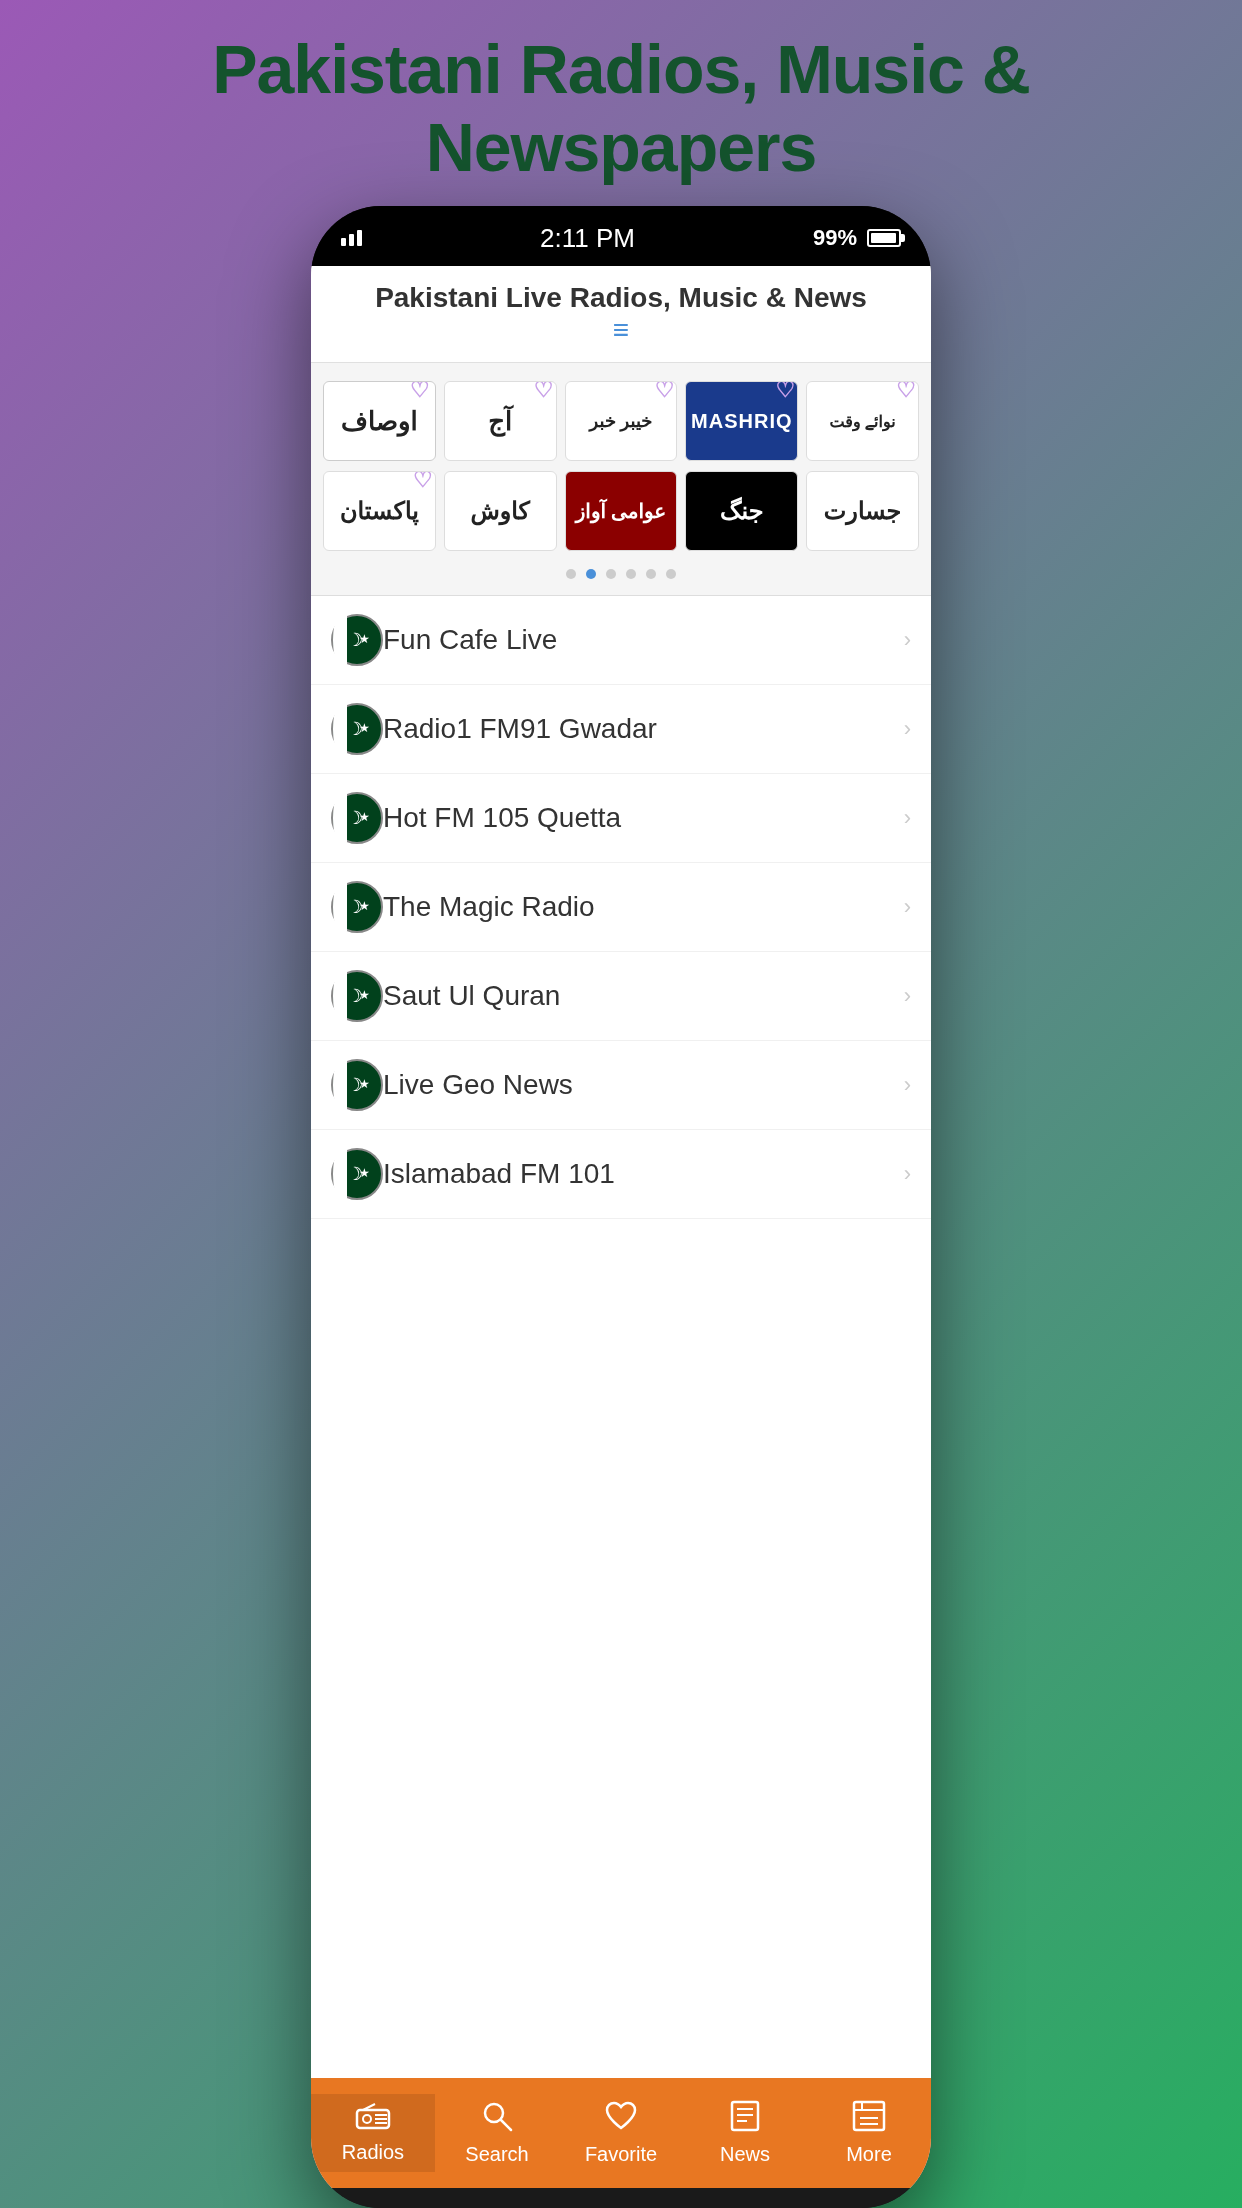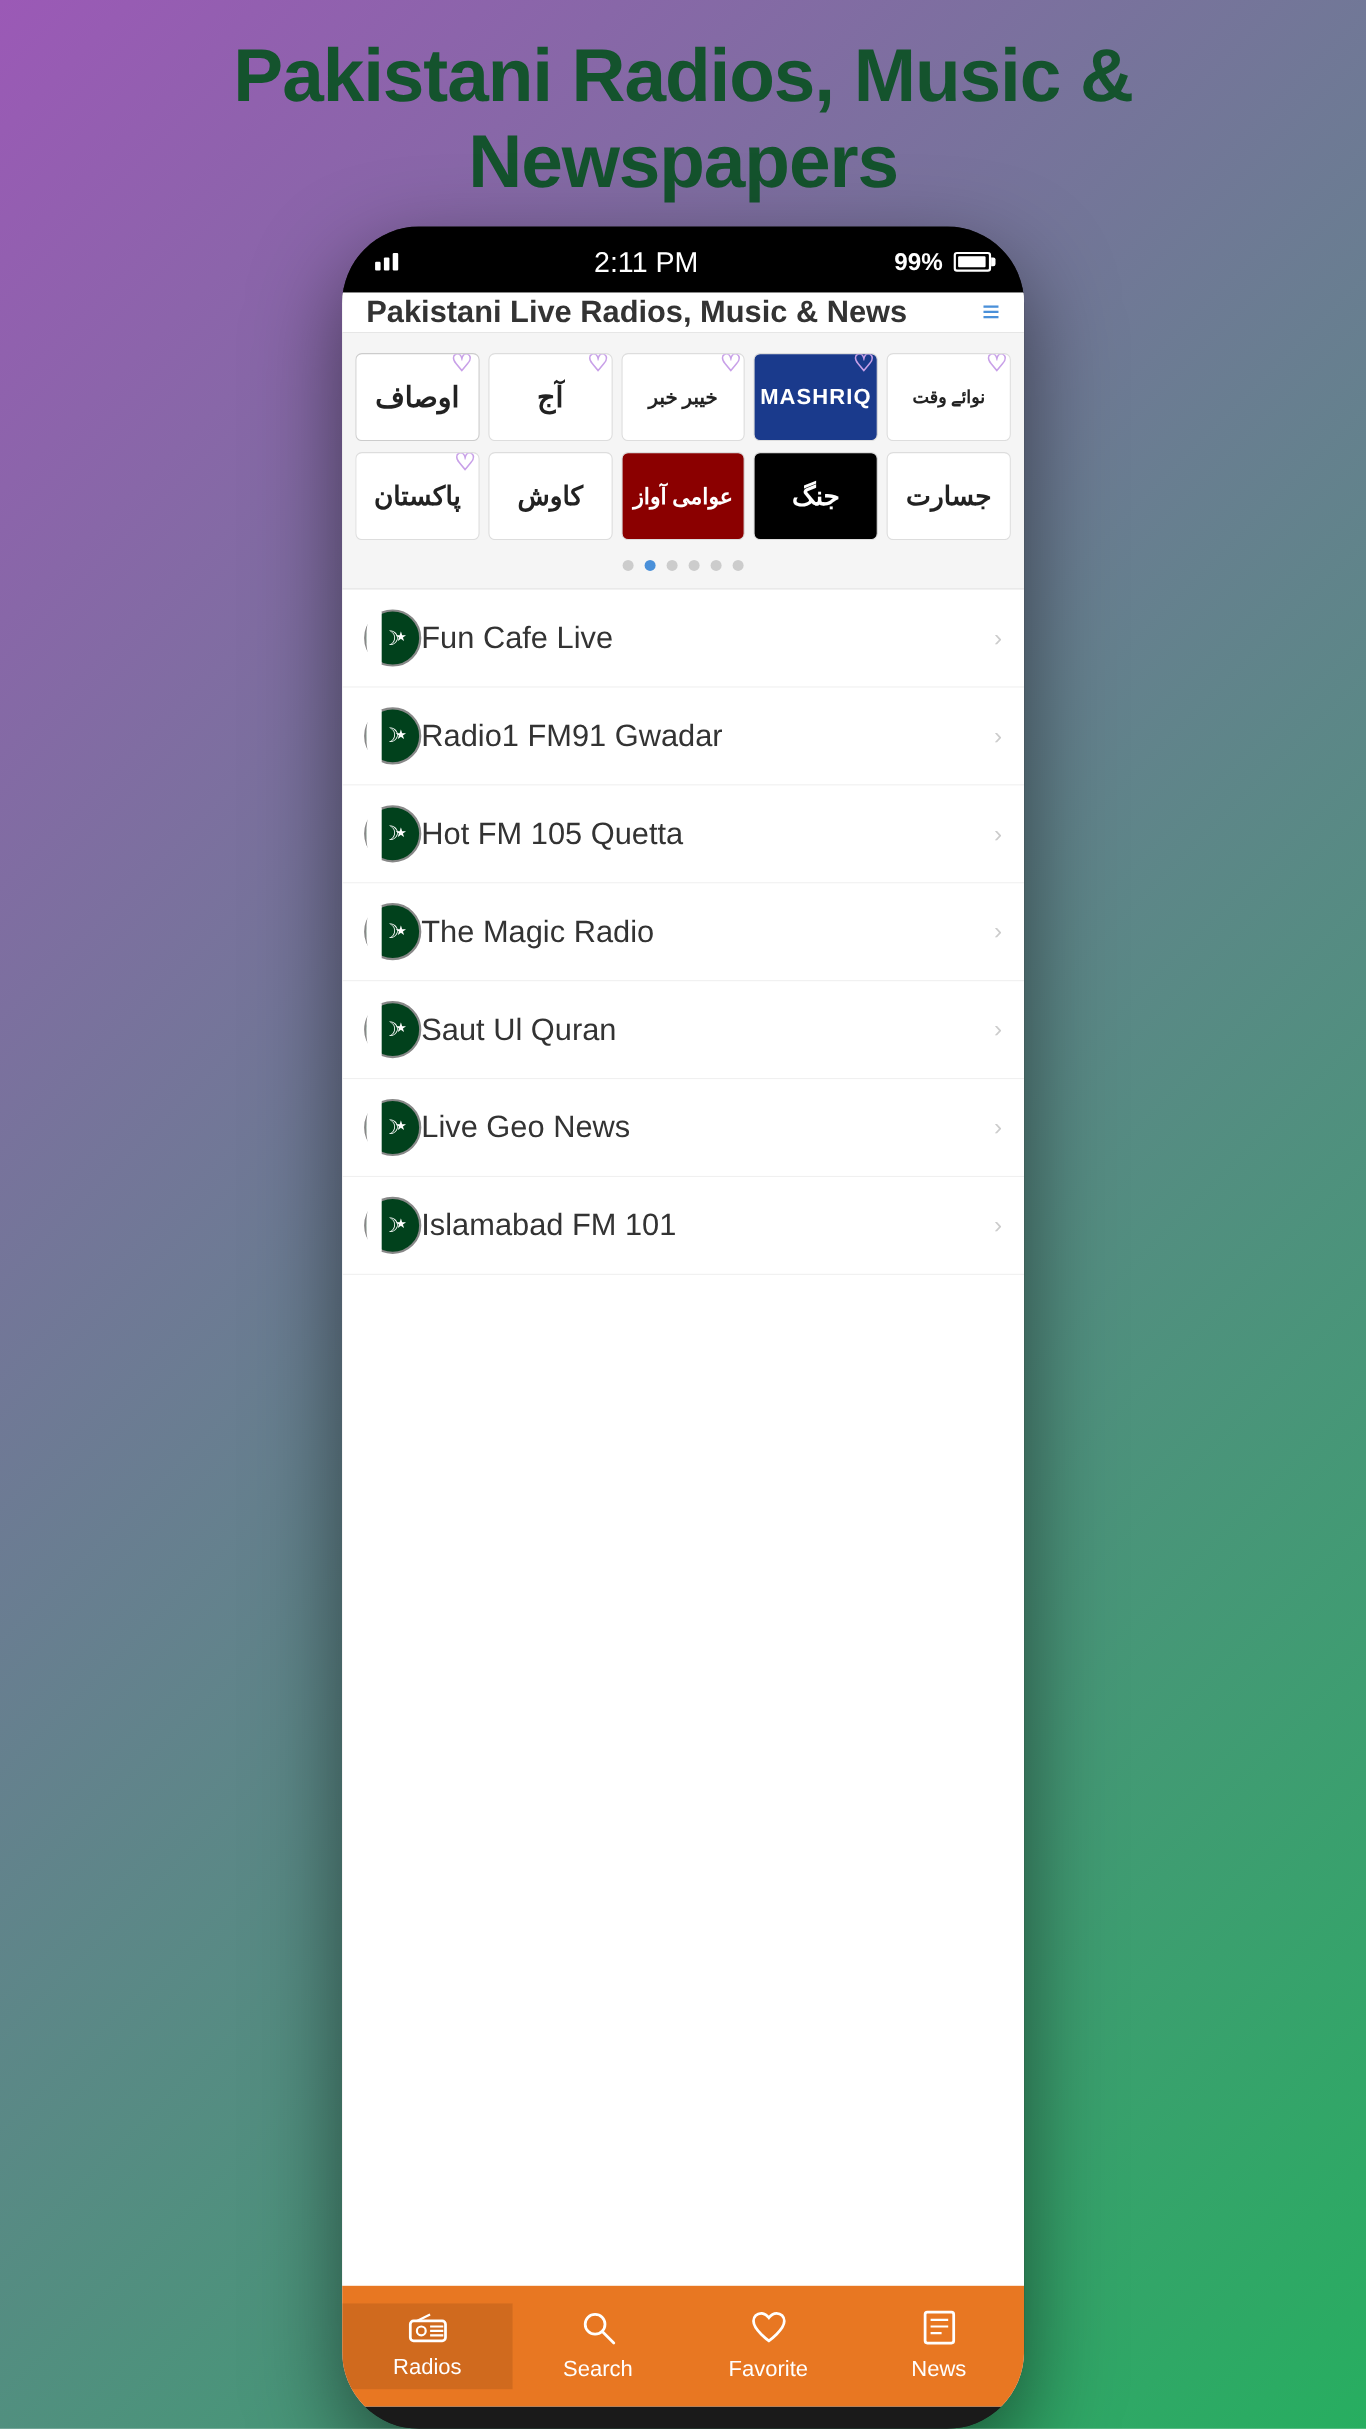--- a/index.html
+++ b/index.html
@@ -86,23 +86,24 @@
       flex: 1;
       display: flex;
       flex-direction: column;
       overflow: hidden;
     }
 
     .app-header {
       display: flex;
       align-items: center;
       justify-content: space-between;
-      padding: 2px 22px;
+      padding: 16px 22px;
       border-bottom: 1px solid #e0e0e0;
       background: white;
+      flex-direction: column;
     }
     .app-header-title {
       font-size: 28px;
       font-weight: 600;
       color: #333;
     }
     .menu-icon {
       color: #4a90d9;
       font-size: 28px;
     }
@@ -445,18 +446,30 @@
           <svg width="30" height="32" viewBox="0 0 30 32" fill="none">
             <rect x="2" y="2" width="26" height="28" rx="2" stroke="white" stroke-width="2.5" fill="none"></rect>
             <line x1="7" y1="9" x2="23" y2="9" stroke="white" stroke-width="2"></line>
             <line x1="7" y1="15" x2="23" y2="15" stroke="white" stroke-width="2"></line>
             <line x1="7" y1="21" x2="17" y2="21" stroke="white" stroke-width="2"></line>
           </svg>
         </span>
         <span class="nav-label">News</span>
       </div>
 
+      <div class="nav-item">
+        <span class="nav-icon">
+          <svg width="34" height="32" viewBox="0 0 34 32" fill="none">
+            <rect x="2" y="2" width="30" height="28" rx="2" stroke="white" stroke-width="2.5" fill="none"></rect>
+            <line x1="2" y1="10" x2="32" y2="10" stroke="white" stroke-width="2"></line>
+            <line x1="10" y1="2" x2="10" y2="10" stroke="white" stroke-width="2"></line>
+            <line x1="8" y1="18" x2="26" y2="18" stroke="white" stroke-width="2"></line>
+            <line x1="8" y1="24" x2="26" y2="24" stroke="white" stroke-width="2"></line>
+          </svg>
+        </span>
+        <span class="nav-label">More</span>
+      </div>
 
     </div>
   </div>
 
   <div class="phone-bottom-bar"></div>
 </div>
 
 </body></html>

